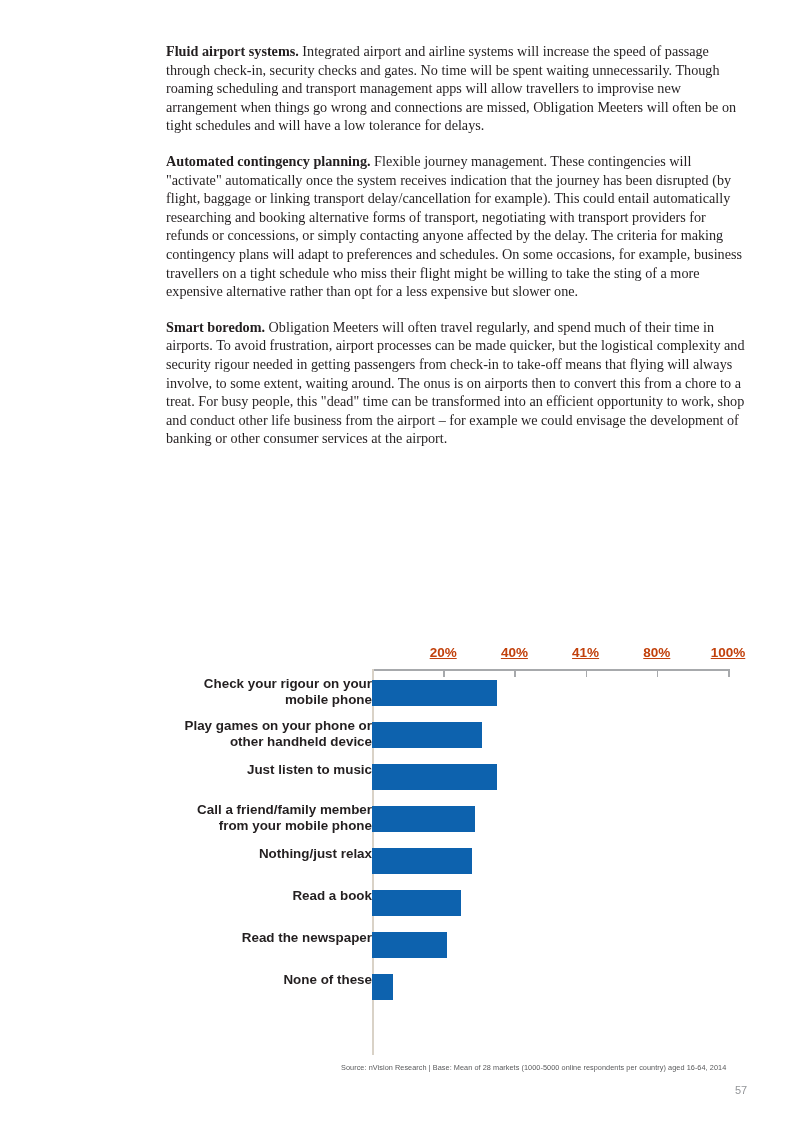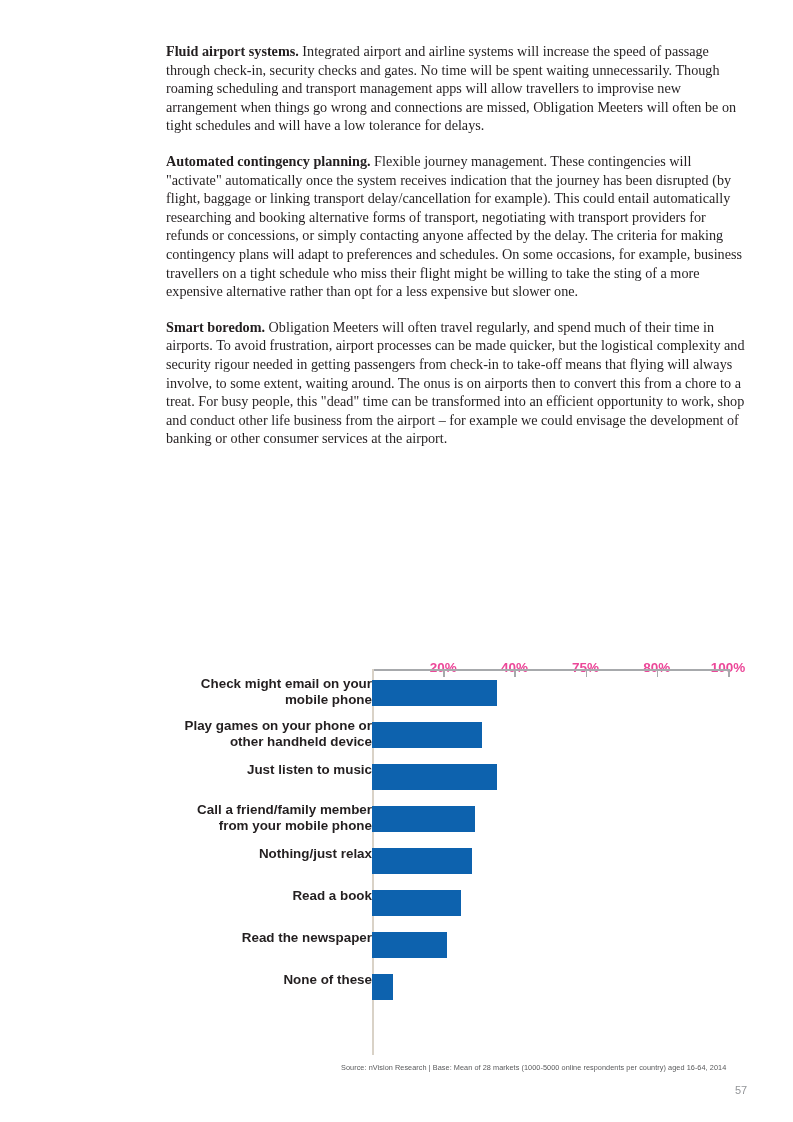--- a/index.html
+++ b/index.html
@@ -64,26 +64,27 @@
   }
   .axis-labels {
     position: absolute;
     left: 206px;
     top: 0px;
     width: 374px;
     height: 22px;
   }
   .axis-label {
     position: absolute;
-    top: 15px;
+    top: 0;
     font-size: 13.5px;
     font-weight: bold;
-    color: #ec4899;
+    color: #c2410c;
     transform: translateX(-50%);
     white-space: nowrap;
+    text-decoration: underline;
   }
   .axis-line {
     position: absolute;
     left: 206px;
     top: 24px;
     width: 356px;
     height: 1.5px;
     background: #a7a9ac;
   }
   .tick {
@@ -164,37 +165,37 @@
     <p class="para"><b>Automated contingency planning.</b><span> Flexible journey management. These contingencies will "activate" automatically once the system receives indication that the journey has been disrupted (by flight, baggage or linking transport delay/cancellation for example). This could entail automatically researching and booking alternative forms of transport, negotiating with transport providers for refunds or concessions, or simply contacting anyone affected by the delay. The criteria for making contingency plans will adapt to preferences and schedules. On some occasions, for example, business travellers on a tight schedule who miss their flight might be willing to take the sting of a more expensive alternative rather than opt for a less expensive but slower one.</span></p>
     <p class="para"><b>Smart boredom.</b><span> Obligation Meeters will often travel regularly, and spend much of their time in airports. To avoid frustration, airport processes can be made quicker, but the logistical complexity and security rigour needed in getting passengers from check-in to take-off means that flying will always involve, to some extent, waiting around. The onus is on airports then to convert this from a chore to a treat. For busy people, this "dead" time can be transformed into an efficient opportunity to work, shop and conduct other life business from the airport – for example we could envisage the development of banking or other consumer services at the airport.</span></p>
 
   </div>
 
   <div class="chart">
     <div class="chart-inner">
       <div class="axis-labels" id="axis-labels">
           <div class="axis-label" style="left: 71.2px;">20%</div>
           <div class="axis-label" style="left: 142.4px;">40%</div>
-          <div class="axis-label" style="left: 213.6px;">75%</div>
+          <div class="axis-label" style="left: 213.6px;">41%</div>
           <div class="axis-label" style="left: 284.8px;">80%</div>
           <div class="axis-label" style="left: 356px;">100%</div>
         </div>
       <div class="axis-line"></div>
       <div id="ticks">
           <div class="tick" style="left: 277.2px;"></div>
           <div class="tick" style="left: 348.4px;"></div>
           <div class="tick" style="left: 419.6px;"></div>
           <div class="tick" style="left: 490.8px;"></div>
           <div class="tick" style="left: 562px;"></div>
         </div>
       <div class="baseline"></div>
       <div class="rows" id="rows">
           <div class="row">
             <div class="row-label two-line">
-              <div>Check might email on your</div>
+              <div>Check your rigour on your</div>
               <div>mobile phone</div>
             </div>
             <div class="bar-track">
               <div class="bar" title="35%" style="width: 124.6px; background: rgb(13, 98, 174);"></div>
             </div>
           </div>
           <div class="row">
             <div class="row-label two-line">
               <div>Play games on your phone or</div>
               <div>other handheld device</div>

